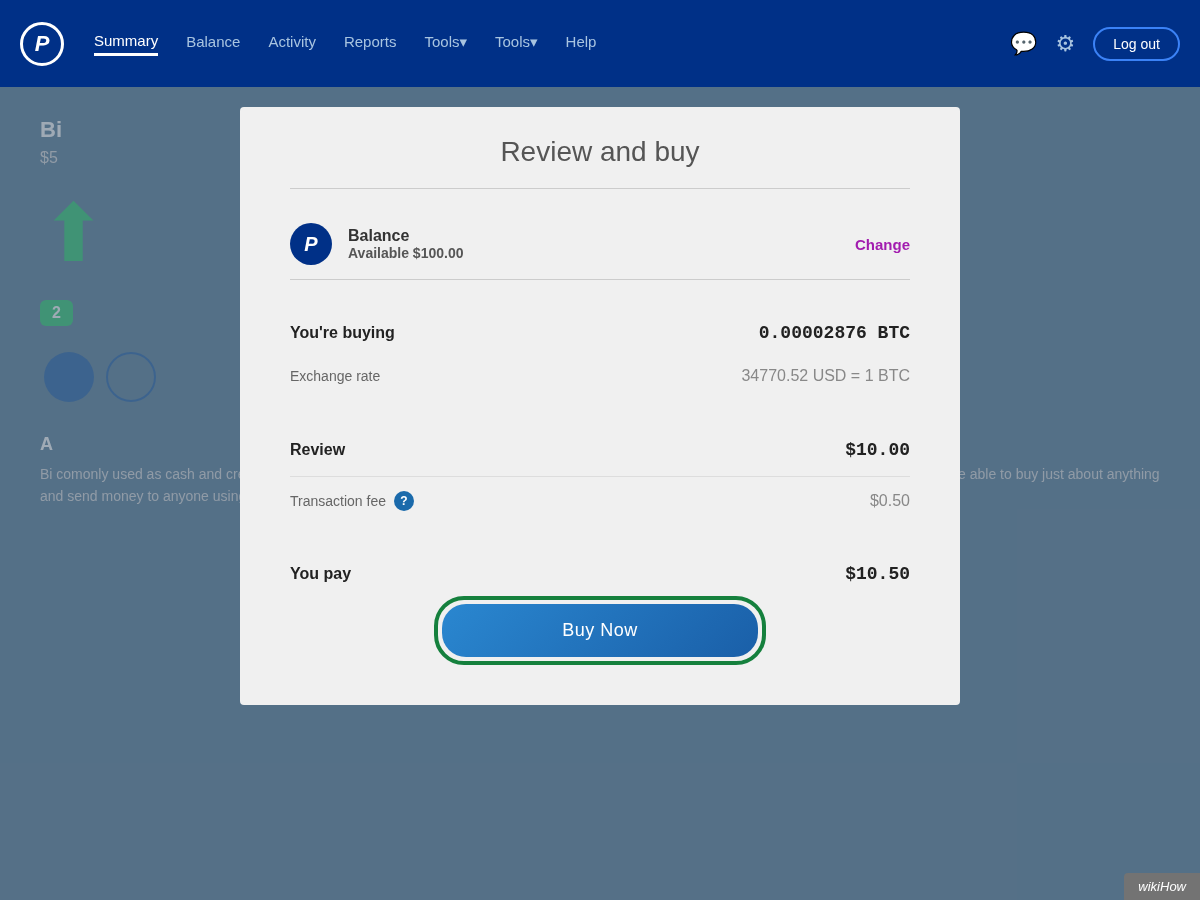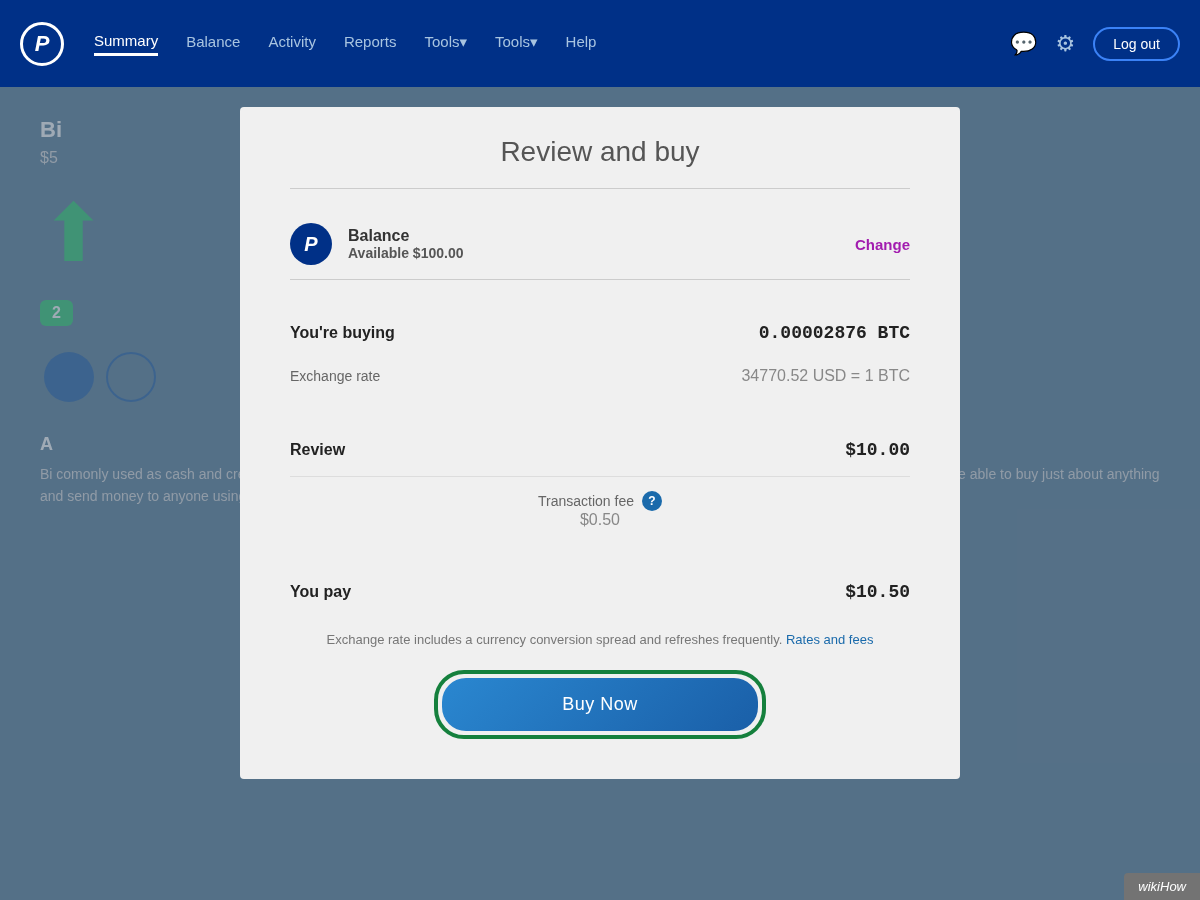--- a/index.html
+++ b/index.html
@@ -218,21 +218,20 @@
       border-top: 1px solid #ddd;
       margin: 4px 0;
     }
 
     
     .fee-row {
       display: flex;
       align-items: center;
       justify-content: space-between;
       padding: 10px 0;
-      flex-direction: column;
     }
     .fee-label {
       display: flex; align-items: center; gap: 8px;
       font-size: 14px; color: #666;
     }
     .help-icon {
       width: 20px; height: 20px;
       border-radius: 50%;
       background: #1a6aab;
       color: #fff;
@@ -377,24 +376,20 @@
         <span class="help-icon">?</span>
       </div>
       <span class="detail-value-small">$0.50</span>
     </div>
 
     <div class="detail-row">
       <span class="detail-row-bold">You pay</span>
       <span class="detail-value-large">$10.50</span>
     </div>
 
-    <p class="footer-note">
-      <span>Exchange rate includes a currency conversion spread and refreshes frequently.</span>
-      <a href="#">Rates and fees</a>
-    </p>
 
     <div class="buy-btn-wrapper">
       <div class="buy-btn-border">
         <button class="buy-btn">Buy Now</button>
       </div>
     </div>
   </div>
 </div>
 
 <div class="wikihow-badge">wikiHow</div>

